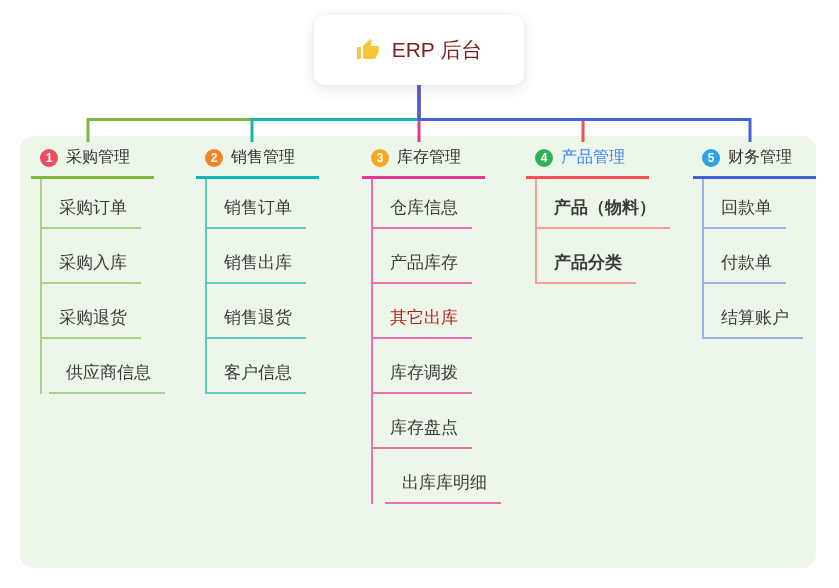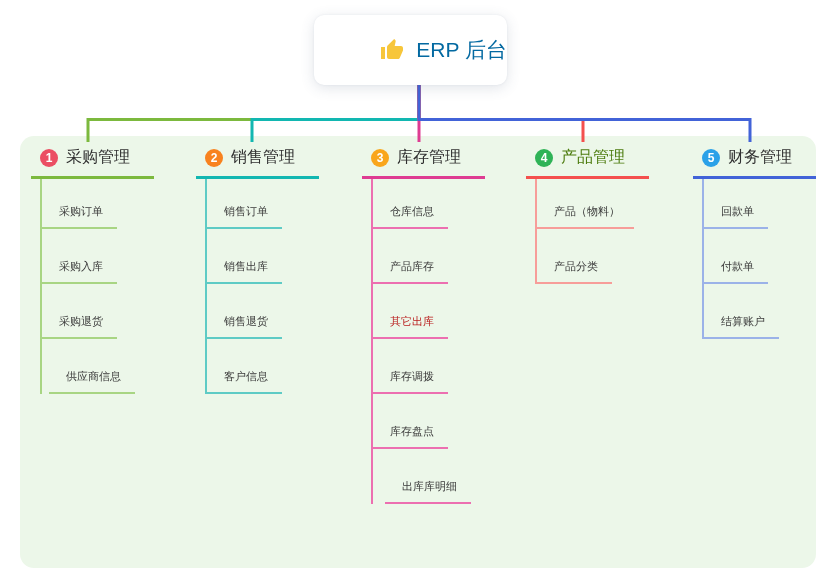--- a/index.html
+++ b/index.html
@@ -8,44 +8,44 @@
     background:#ffffff;
     font-family:"Liberation Sans","DejaVu Sans",sans-serif;
   }
   .canvas{position:absolute;inset:0;}
   svg.connectors{position:absolute;left:0;top:0;z-index:1;pointer-events:none;}
   .panel{
     position:absolute;left:20px;top:136px;width:796px;height:432px;
     border-radius:14px;z-index:0;
   }
   .root-node{
-    position:absolute;left:314px;top:15px;width:193px;height:70px;
+    position:absolute;left:314px;top:15px;width:210px;height:70px;
     background:#ffffff;border-radius:10px;z-index:2;
     box-shadow:0 3px 14px rgba(70,85,120,.16),0 0 2px rgba(70,85,120,.10);
-    display:flex;align-items:center;justify-content:flex-end;gap:12px;
-    font-size:21px;font-weight:500;color:#0369a1;cursor:default;
+    display:flex;align-items:center;justify-content:center;gap:12px;
+    font-size:21px;font-weight:500;color:#7f1d1d;cursor:default;
   }
   .root-node .thumb{display:inline-flex;align-items:center;}
   .branch{position:absolute;top:147px;z-index:2;}
   .branch-header{
     display:inline-flex;align-items:center;gap:8px;
     padding:0 24px 8px 9px;border-bottom:3px solid;cursor:default;
   }
   .badge{
     width:18px;height:18px;border-radius:50%;flex:0 0 18px;
     color:#fff;font-size:12px;font-weight:700;line-height:18px;
     display:flex;align-items:center;justify-content:center;
   }
   .branch-label{font-size:16px;font-weight:500;color:#2f2f2f;white-space:nowrap;}
   .children{margin-left:9px;border-left:2px solid;width:fit-content;}
   .child{
     height:55px;width:fit-content;box-sizing:border-box;
     display:flex;align-items:flex-end;
     padding:0 14px 8px 17px;border-bottom:2px solid;
-    font-size:11px;color:#3a3a3a;white-space:nowrap;cursor:default;
+    font-size:17px;color:#3a3a3a;white-space:nowrap;cursor:default;
   }
   .child:first-child{height:50px;}
 </style>
 </head>
 <body style="background: rgb(255, 255, 255);">
 
 <div class="canvas">
 
   <div class="panel" style="background: rgb(236, 247, 233);"></div>
 
@@ -118,22 +118,22 @@
         </div>
         <div class="child" style="border-bottom-color: rgb(236, 111, 176); color: rgb(58, 58, 58);">
           <span>库存盘点</span>
         </div>
         <div class="child" style="border-bottom-color: rgb(236, 111, 176); color: rgb(58, 58, 58); margin-left: 12px;">
           <span>出库库明细</span>
         </div>
       </div></div>
     <div class="branch" style="left: 526px;"><div class="branch-header" style="border-bottom-color: rgb(244, 80, 78);">
         <span class="badge" style="background: rgb(47, 179, 87);">4</span>
-        <span class="branch-label" style="color: #4d7c0f;">产品管理</span>
-      </div><div class="children" style="border-left-color: rgb(247, 157, 153);">
+        <span class="branch-label" style="color: #3b82f6;">产品管理</span>
+      </div><div class="children" style="border-left-color: rgb(247, 157, 153); font-weight: bold;">
         <div class="child" style="border-bottom-color: rgb(247, 157, 153); color: rgb(58, 58, 58);">
           <span>产品（物料）</span>
         </div>
         <div class="child" style="border-bottom-color: rgb(247, 157, 153); color: rgb(58, 58, 58);">
           <span>产品分类</span>
         </div>
       </div></div>
     <div class="branch" style="left: 693px;"><div class="branch-header" style="border-bottom-color: rgb(66, 99, 216);">
         <span class="badge" style="background: rgb(43, 161, 232);">5</span>
         <span class="branch-label" style="color: rgb(47, 47, 47);">财务管理</span>

